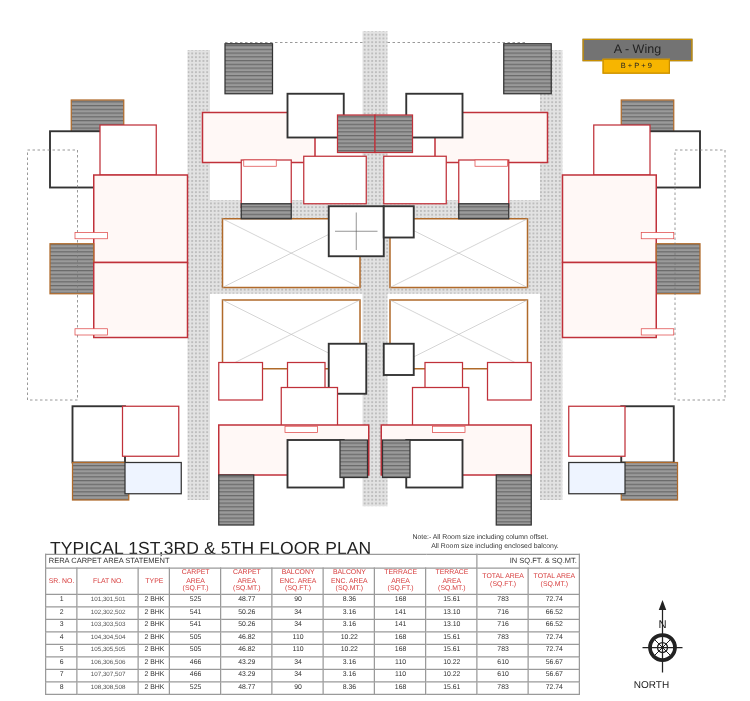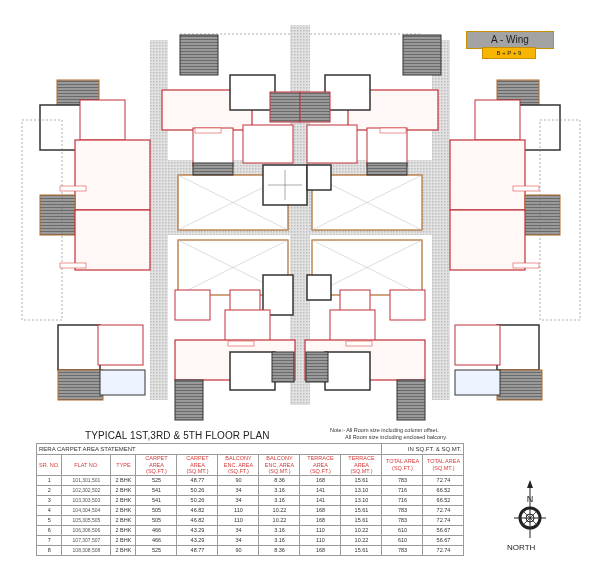--- a/index.html
+++ b/index.html
@@ -1,20 +1,20 @@
 <!DOCTYPE html>
 <html><head>
 <meta charset="utf-8">
 <style>
   html,body{margin:0;padding:0;background:#fff;}
   body{width:600px;height:561px;position:relative;overflow:hidden;font-family:"Liberation Sans",sans-serif;}
-  .wing-badge{position:absolute;left:466px;top:31px;width:86px;height:16px;background:#a3a3a3;border:1px solid #c88f00;text-align:center;font-size:10px;line-height:16px;color:#222;}
+  .wing-badge{position:absolute;left:466px;top:31px;width:86px;height:16px;background:#737373;border:1px solid #c88f00;text-align:center;font-size:10px;line-height:16px;color:#222;}
   .wing-sub{position:absolute;left:482px;top:47px;width:52px;height:10px;background:#f7b500;border:1px solid #c88f00;text-align:center;font-size:6px;line-height:10px;color:#222;}
   .plan{position:absolute;left:0;top:0;width:600px;height:425px;}
-  .title{position:absolute;left:40px;top:430px;font-size:10px;color:#222;letter-spacing:0.1px;margin-left:45px;}
+  .title{position:absolute;left:40px;top:430px;font-size:14px;color:#222;letter-spacing:0.1px;}
   .note{position:absolute;left:330px;top:427px;font-size:5.5px;color:#333;line-height:7px;}
   .note .l2{padding-left:15px;}
   table.rera{position:absolute;left:36px;top:443px;border-collapse:collapse;font-size:5.5px;color:#333;}
   table.rera td, table.rera th{border:1px solid #9a9a9a;padding:0 2px;height:9px;text-align:center;white-space:nowrap;}
   table.rera th{color:#d63a3a;font-weight:normal;line-height:6.5px;height:18px;}
   table.rera .hdr td{font-size:6px;text-align:left;height:10px;}
   table.rera .hdr .unit{text-align:right;}
   table.rera td.plat{color:#555;font-size:5px;}
   .compass{position:absolute;left:510px;top:480px;width:40px;height:60px;}
   .north{position:absolute;left:507px;top:543px;font-size:8px;color:#222;text-align:center;}

